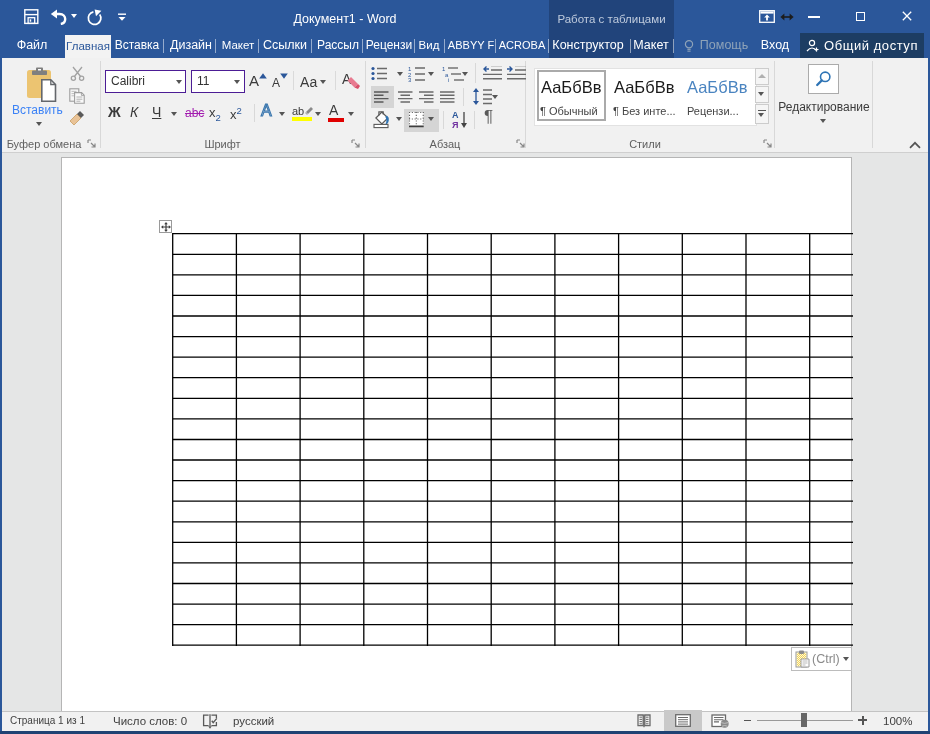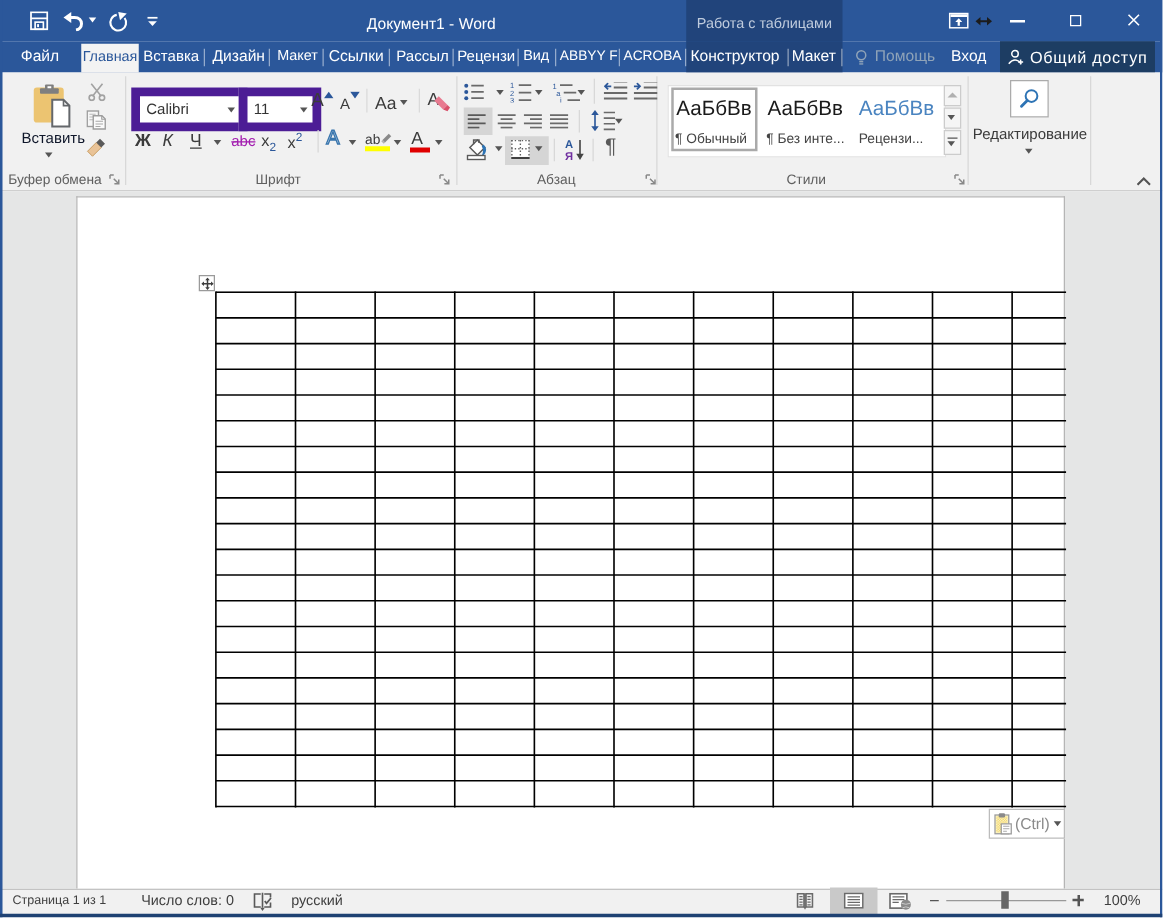--- a/index.html
+++ b/index.html
@@ -11,21 +11,21 @@
   #title{left:0;top:12px;width:690px;text-align:center;font-size:12.5px;color:#fff;}
   #tabrow{left:0;top:33px;width:930px;height:25px;background:#2b579a;}
   .tab{position:absolute;top:33px;height:25px;line-height:25px;font-size:12.5px;color:#fff;text-align:center;white-space:nowrap;transform:translateX(-50%);}
   .tabsep{position:absolute;top:39px;height:14px;width:1px;background:rgba(255,255,255,0.5);}
   
   #share{left:800px;top:33px;width:124px;height:25px;background:#1d3d63;color:#fff;font-size:12.5px;line-height:25px;}
   #ribbon{left:0;top:58px;width:930px;height:94px;background:#f1f1f1;border-bottom:1.5px solid #cfcfcf;}
   .gsep{position:absolute;top:61px;height:87px;width:1px;background:#d8d8d8;}
   .glabel{position:absolute;top:138px;height:12px;font-size:11px;color:#5f5f5f;text-align:center;white-space:nowrap;}
   .launcher{position:absolute;width:9px;height:9px;}
-  .combo{position:absolute;background:#fff;border:7px solid #4c1d95;font-size:12px;color:#333;}
+  .combo{position:absolute;background:#fff;border:1px solid #4c1d95;font-size:12px;color:#333;}
   #docarea{left:0;top:153px;width:930px;height:558px;background:#e5e6e6;}
   #page{left:61px;top:157px;width:791px;height:554px;background:#fff;border-left:1px solid #b5b5b5;border-right:1px solid #b5b5b5;border-top:1px solid #b5b5b5;box-sizing:border-box;}
   #statusbar{left:0;top:711px;width:930px;height:21px;background:#f1f1f1;border-top:1px solid #c3c3c3;font-size:11.5px;color:#3f3f3f;}
   .sbtxt{position:absolute;top:4px;white-space:nowrap;}
   #winborderL{left:0;top:0;width:2px;height:734px;background:#2b579a;}
   #winborderR{left:928px;top:0;width:2px;height:734px;background:#2b579a;}
   #winborderB{left:0;top:731px;width:930px;height:3px;background:#1f4273;}
   .ic{position:absolute;}
   .dropY{width:0;height:0;border-left:3.5px solid transparent;border-right:3.5px solid transparent;border-top:4px solid #555;position:absolute;}
 </style>
@@ -123,21 +123,21 @@
 <div class="gsep" style="left:872px"></div>
 
 <svg class="ic" style="left:26px;top:64px" width="32" height="40" viewBox="0 0 32 40">
   <rect x="1" y="6" width="24" height="28" rx="2.5" fill="#ecc471"></rect>
   <rect x="10" y="3.6" width="7" height="4.5" rx="0.8" fill="#7f7f7f"></rect>
   <rect x="12" y="5" width="3" height="2.5" fill="#fff"></rect>
   <rect x="6" y="6.6" width="15" height="4.4" rx="0.8" fill="#7f7f7f"></rect>
   <path d="M15.8 15.8 h9 l4.7 4.7 V 37.2 H 15.8 Z" fill="#fff" stroke="#64676b" stroke-width="1.6"></path>
   <path d="M24.8 16 v4.5 h4.5" fill="none" stroke="#64676b" stroke-width="1.3"></path>
 </svg>
-<div class="abs" style="left:12px;top:103px;width:56px;text-align:right;font-size:12px;color:#0f172a;">Вставить</div>
+<div class="abs" style="left:12px;top:103px;width:56px;text-align:left;font-size:12px;color:#3b82f6;">Вставить</div>
 <div class="dropY" style="left:36px;top:122px;"></div>
 
 <svg class="ic" style="left:70px;top:66px" width="15" height="15" viewBox="0 0 15 15">
   <path d="M3 1 L11 11 M12 1 L4 11" stroke="#a2a2a2" stroke-width="1.3" fill="none"></path>
   <circle cx="3.4" cy="12.2" r="2.1" fill="none" stroke="#a2a2a2" stroke-width="1.3"></circle>
   <circle cx="11.6" cy="12.2" r="2.1" fill="none" stroke="#a2a2a2" stroke-width="1.3"></circle>
 </svg>
 <svg class="ic" style="left:69px;top:88px" width="16" height="16" viewBox="0 0 16 16">
   <rect x="0.8" y="0.8" width="9" height="12.4" fill="#f6f6f6" stroke="#9d9d9d" stroke-width="1.1"></rect>
   <path d="M2.5 3.4 h5 M2.5 5.6 h5 M2.5 7.8 h3" stroke="#b9b9b9" stroke-width="0.9"></path>

